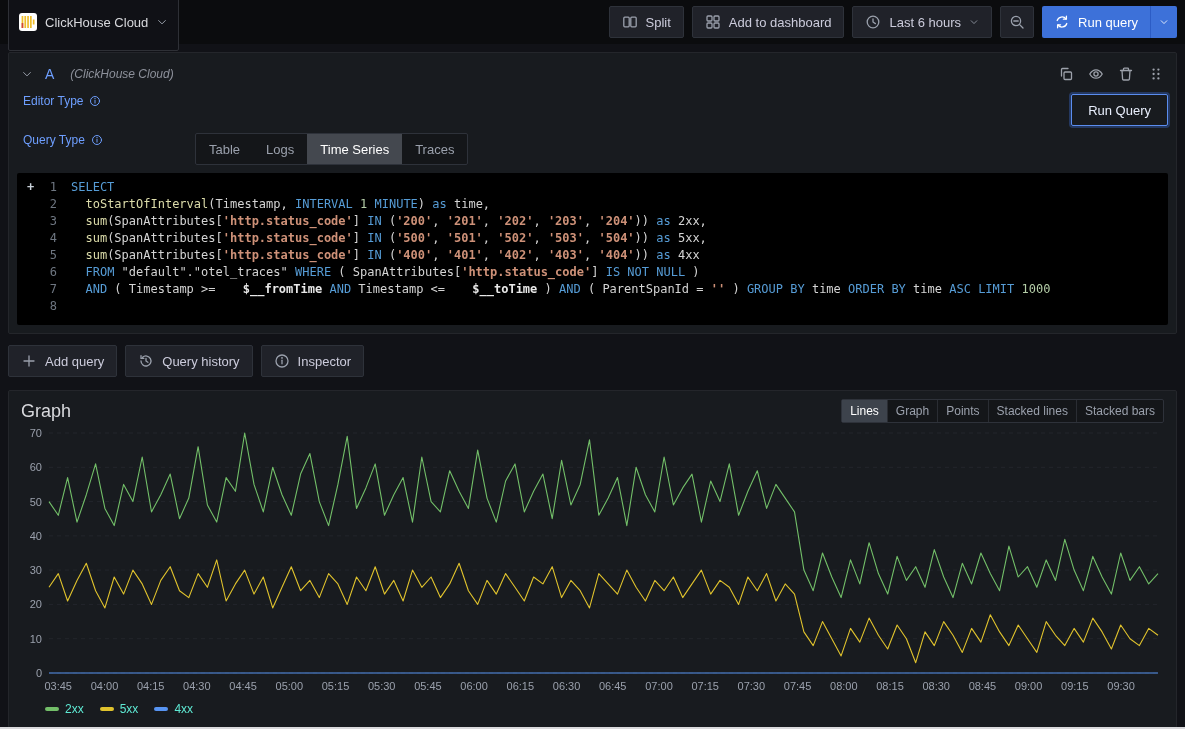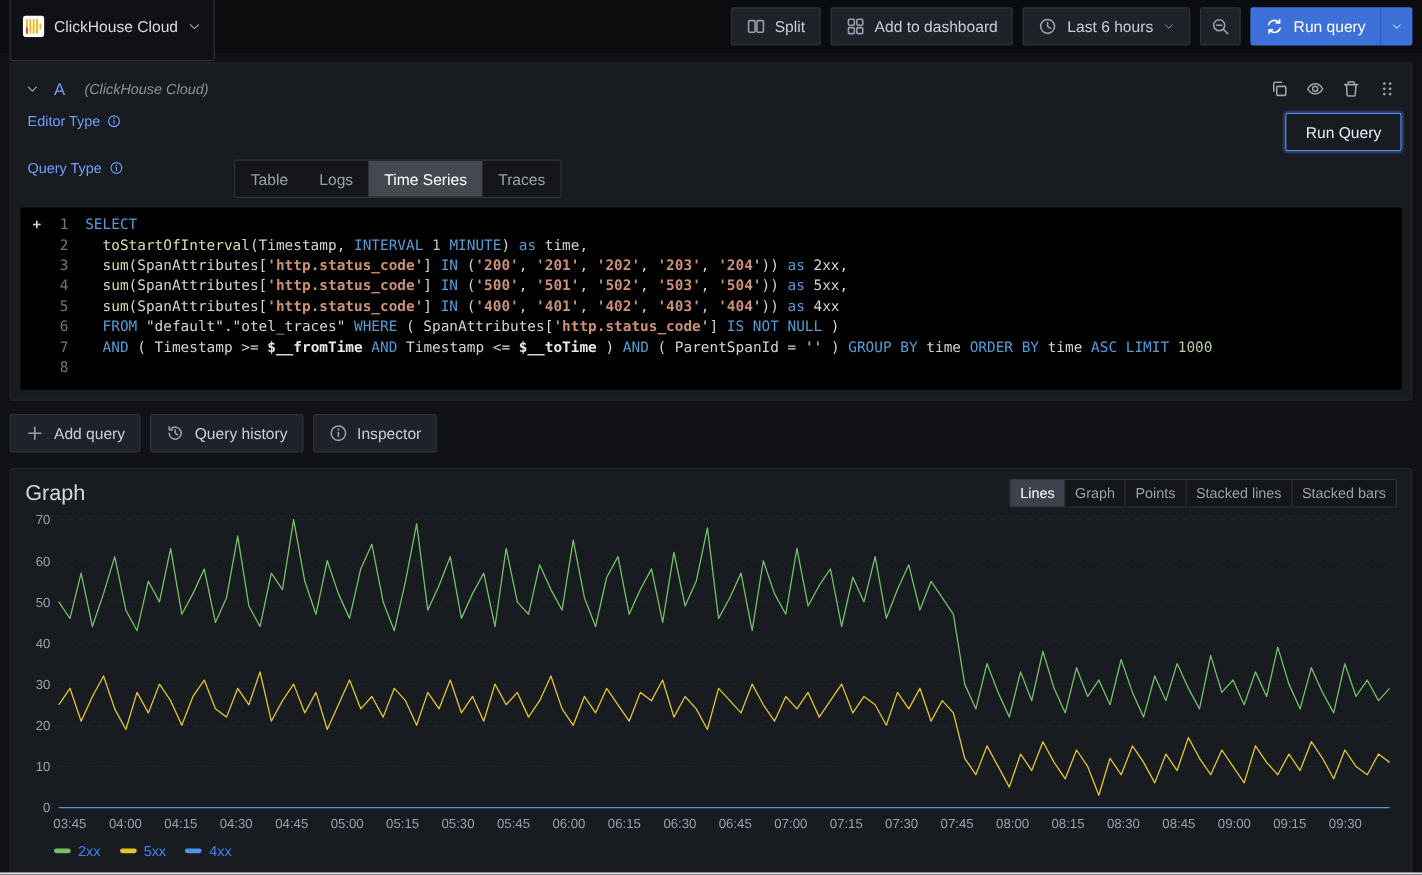--- a/index.html
+++ b/index.html
@@ -47,36 +47,36 @@
   .sql-gutter{width:54px;flex:none;color:#6e7681;text-align:right;padding-right:14px;user-select:none;box-sizing:border-box;}
   .gutter-row{height:17px;position:relative;}
   .gutter-plus{position:absolute;left:10px;top:0;color:#c9d1d9;font-weight:bold;cursor:pointer;}
   .sql-code{flex:1;white-space:pre;overflow:hidden;color:#d4d4d4;}
   .code-row{height:17px;}
   .tk-kw{color:#569cd6;}
   .tk-fn{color:#dcdcaa;}
   .tk-str{color:#ce9178;font-weight:bold;}
   .tk-num{color:#b5cea8;}
   .tk-id{color:#d4d4d4;}
-  .tk-mac{color:#e8e8e8;font-weight:700;}
+  .tk-mac{color:#e8e8e8;font-weight:700;margin-left:20px;}
 
   
   .actions-row{display:flex;gap:8px;margin-top:11px;}
 
   
   .graph-panel{margin-top:13px;padding:8px 12px 8px;}
   .gheader{display:flex;align-items:center;justify-content:space-between;height:24px;}
   .gtitle{font-size:18px;font-weight:500;color:#d8d9dd;}
   .modes{display:inline-flex;border:1px solid #2e323a;background:#141619;border-radius:2px;}
   .mode-item{padding:0 8px;height:22px;display:flex;align-items:center;font-size:12px;color:#9aa0ac;cursor:pointer;white-space:nowrap;}
   .mode-item + .mode-item{border-left:1px solid #2a2d33;}
   .mode-item.active{background:#3d434c;color:#fff;}
   #chart{display:block;width:100%;height:272px;margin-top:4px;font-family:"Liberation Sans",sans-serif;}
   .legend{display:flex;gap:16px;align-items:center;height:20px;padding-left:24px;}
-  .legend-item{display:flex;align-items:center;gap:6px;font-size:12px;color:#3b82f6;cursor:pointer;}
+  .legend-item{display:flex;align-items:center;gap:6px;font-size:12px;color:#5eead4;cursor:pointer;}
   .legend-swatch{width:14px;height:4px;border-radius:2px;display:inline-block;}
 
   .bottom-edge{position:absolute;left:0;bottom:0;width:100%;height:2px;background:#d9d9dc;}
 </style>
 </head>
 <body>
 
 <svg width="0" height="0" style="position:absolute">
   <defs>
     <symbol id="i-chevron" viewBox="0 0 16 16">

